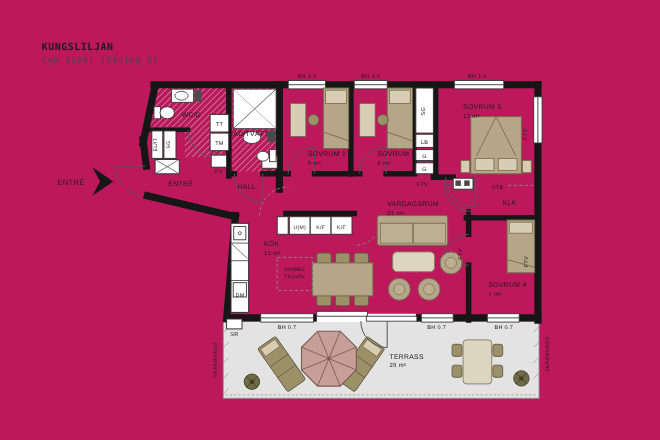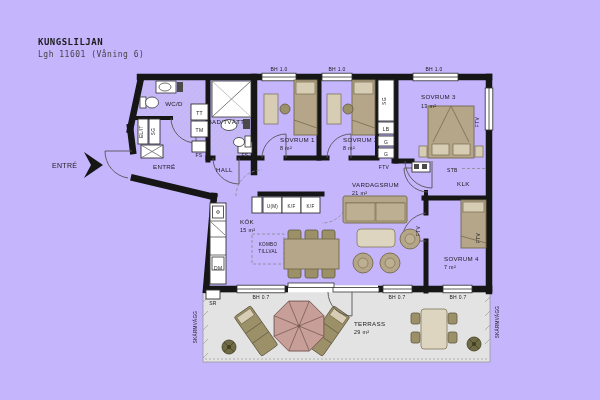--- a/index.html
+++ b/index.html
@@ -1,16 +1,16 @@
 <!DOCTYPE html>
 <html><head>
 <meta charset="utf-8">
 <style>
   html,body{margin:0;padding:0;background:#fff;}
-  #page{width:600px;height:400px;background:#c4b5fd;position:relative;overflow:hidden;}
+  #page{width:600px;height:400px;background:#be185d;position:relative;overflow:hidden;}
   svg{display:block;}
   text{font-family:"Liberation Sans","DejaVu Sans",sans-serif;fill:#1c1c1c;letter-spacing:.3px;}
   .mono{font-family:"DejaVu Sans Mono",monospace;letter-spacing:.5px;}
   .s9{font-size:9px;font-weight:bold;}
   .s8{font-size:8px;fill:#444;}
   .s7{font-size:7px;}
   .s6{font-size:6.2px;}
   .s55{font-size:5.4px;}
   .s5{font-size:5px;}
   .s45{font-size:4.6px;}

